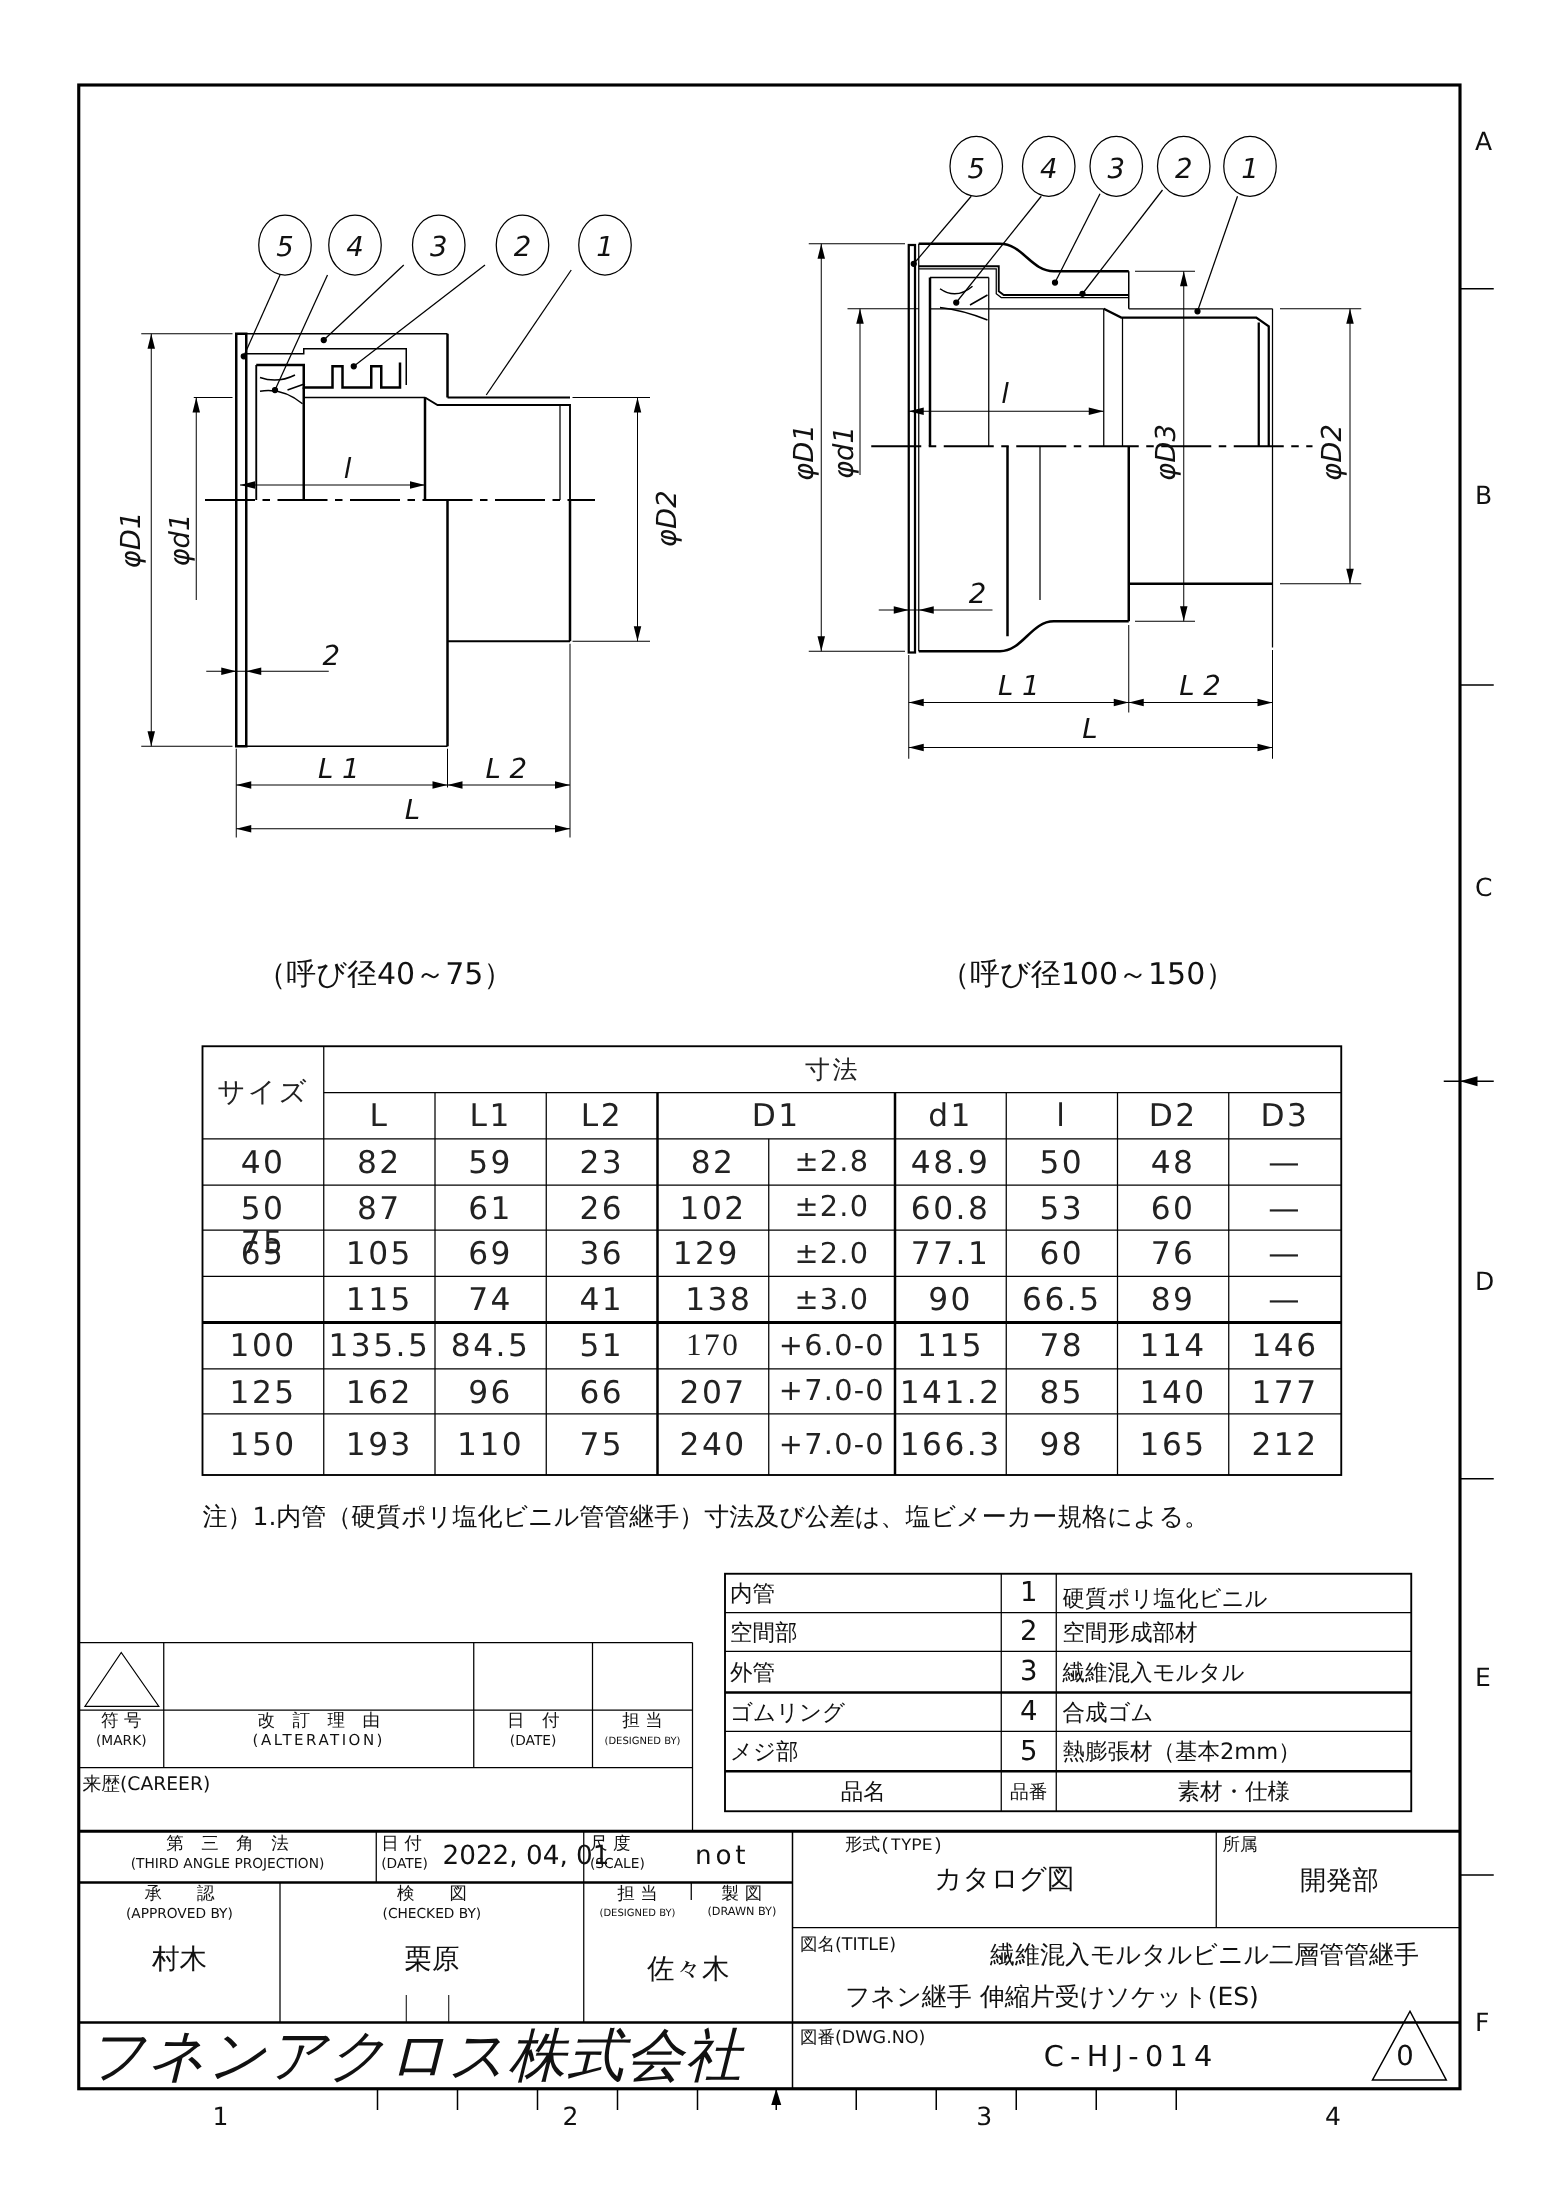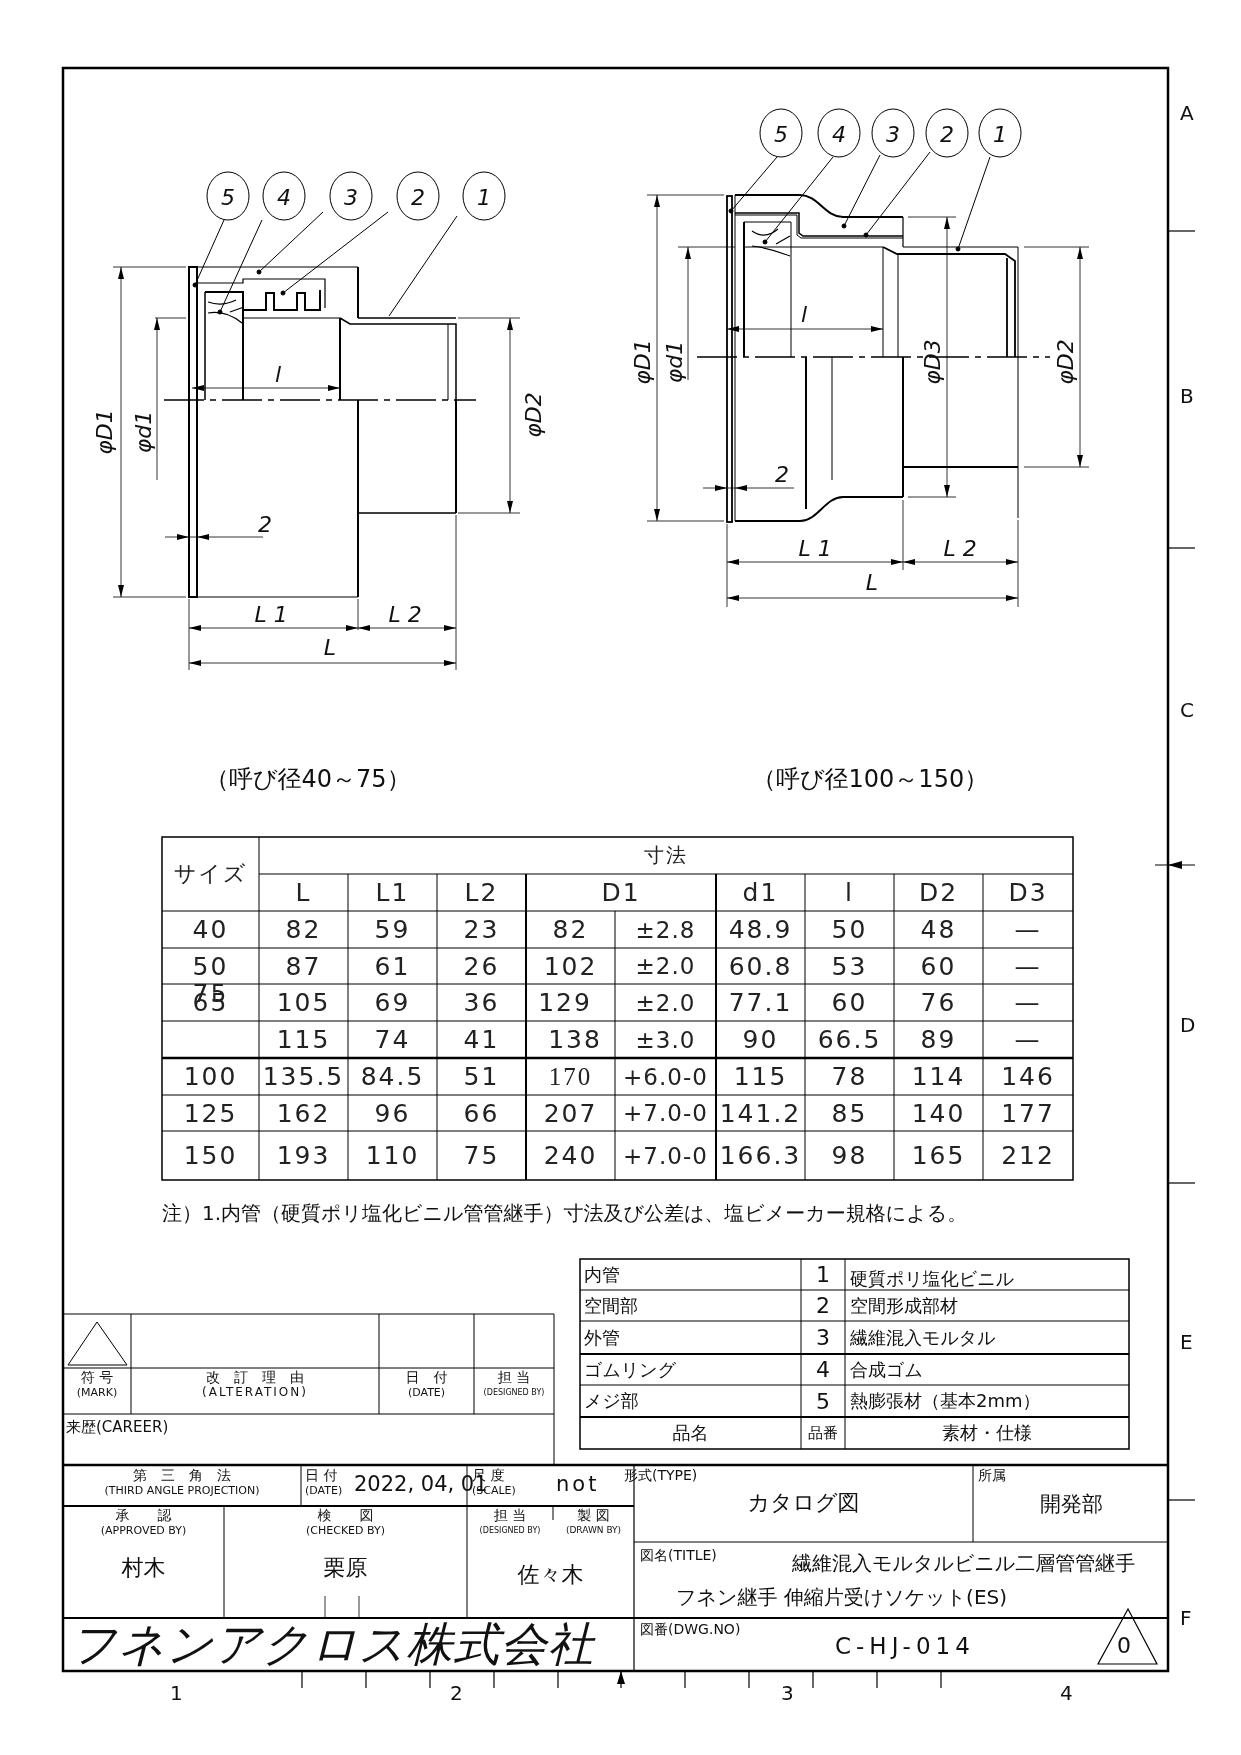--- a/index.html
+++ b/index.html
@@ -483,21 +483,21 @@
   <div style="font-size:8px;">(DESIGNED BY)</div>
 </div>
 <div class="abs" style="left:553px;top:1508px;width:81px;text-align:center;font-size:14px;line-height:15px;">
   <div>製 図</div>
   <div style="font-size:9px;">(DRAWN BY)</div>
 </div>
 <div class="abs" style="left:467px;top:1560px;width:167px;text-align:center;font-size:22px;">佐々木</div>
 
 <div class="abs" style="left:70px;top:1618px;font-size:46px;font-style:italic;font-weight:200;letter-spacing:1px;line-height:52px;">フネンアクロス株式会社</div>
 
-<div class="abs" style="left:624px;top:1467px;font-size:14px;">形式(TYPE)</div>
+<div class="abs" style="left:676px;top:1467px;font-size:14px;font-family:Liberation Mono, monospace;">形式(TYPE)</div>
 <div class="abs" style="left:634px;top:1488px;width:339px;text-align:center;font-size:22px;">カタログ図</div>
 <div class="abs" style="left:978px;top:1467px;font-size:14px;">所属</div>
 <div class="abs" style="left:1040px;top:1490px;font-size:21px;">開発部</div>
 
 <div class="abs" style="left:640px;top:1547px;font-size:14px;">図名(TITLE)</div>
 <div class="abs" style="left:792px;top:1550px;font-size:20px;">繊維混入モルタルビニル二層管管継手</div>
 <div class="abs" style="left:676px;top:1584px;font-size:20px;">フネン継手 伸縮片受けソケット(ES)</div>
 
 <div class="abs" style="left:640px;top:1621px;font-size:14px;">図番(DWG.NO)</div>
 <div class="abs" style="left:835px;top:1633px;font-size:23px;letter-spacing:5px;">C-HJ-014</div>

